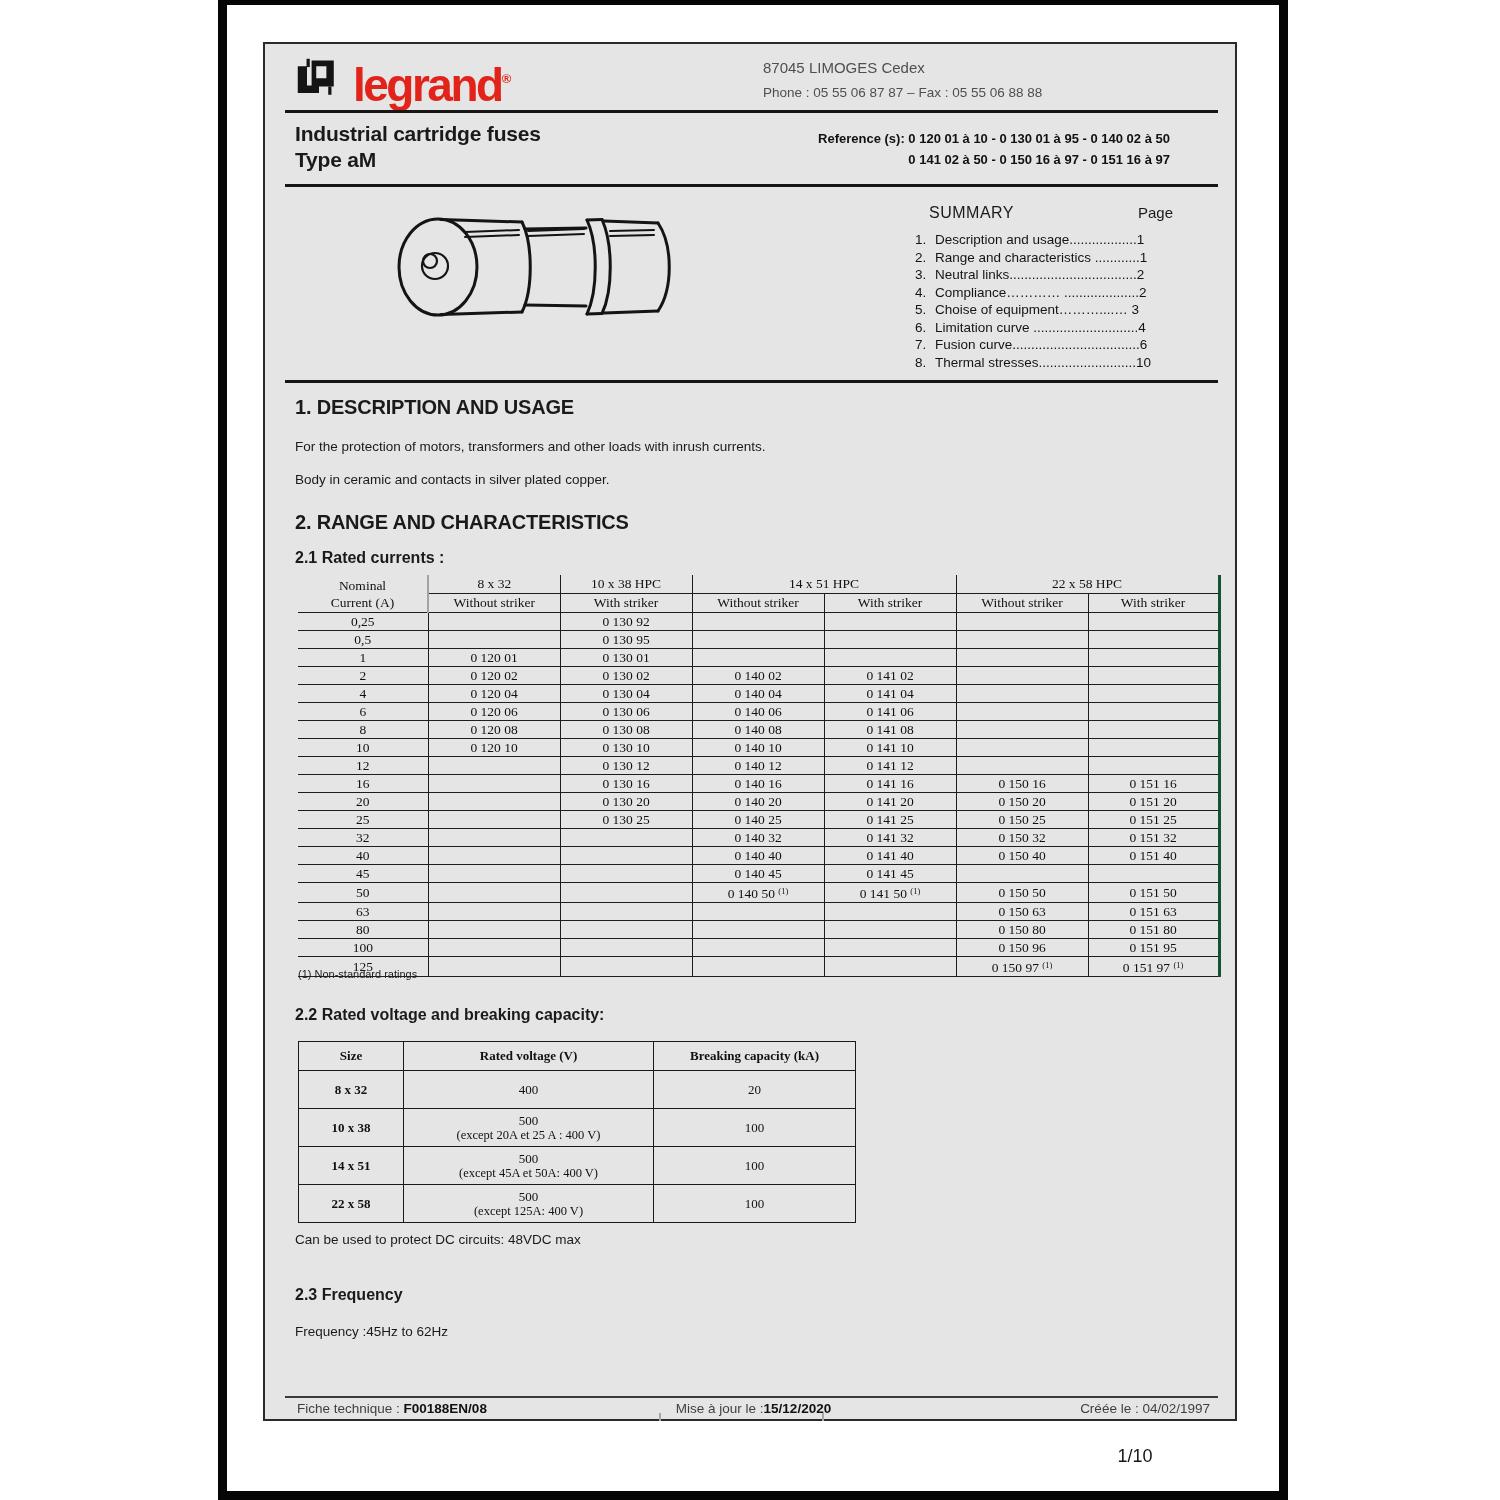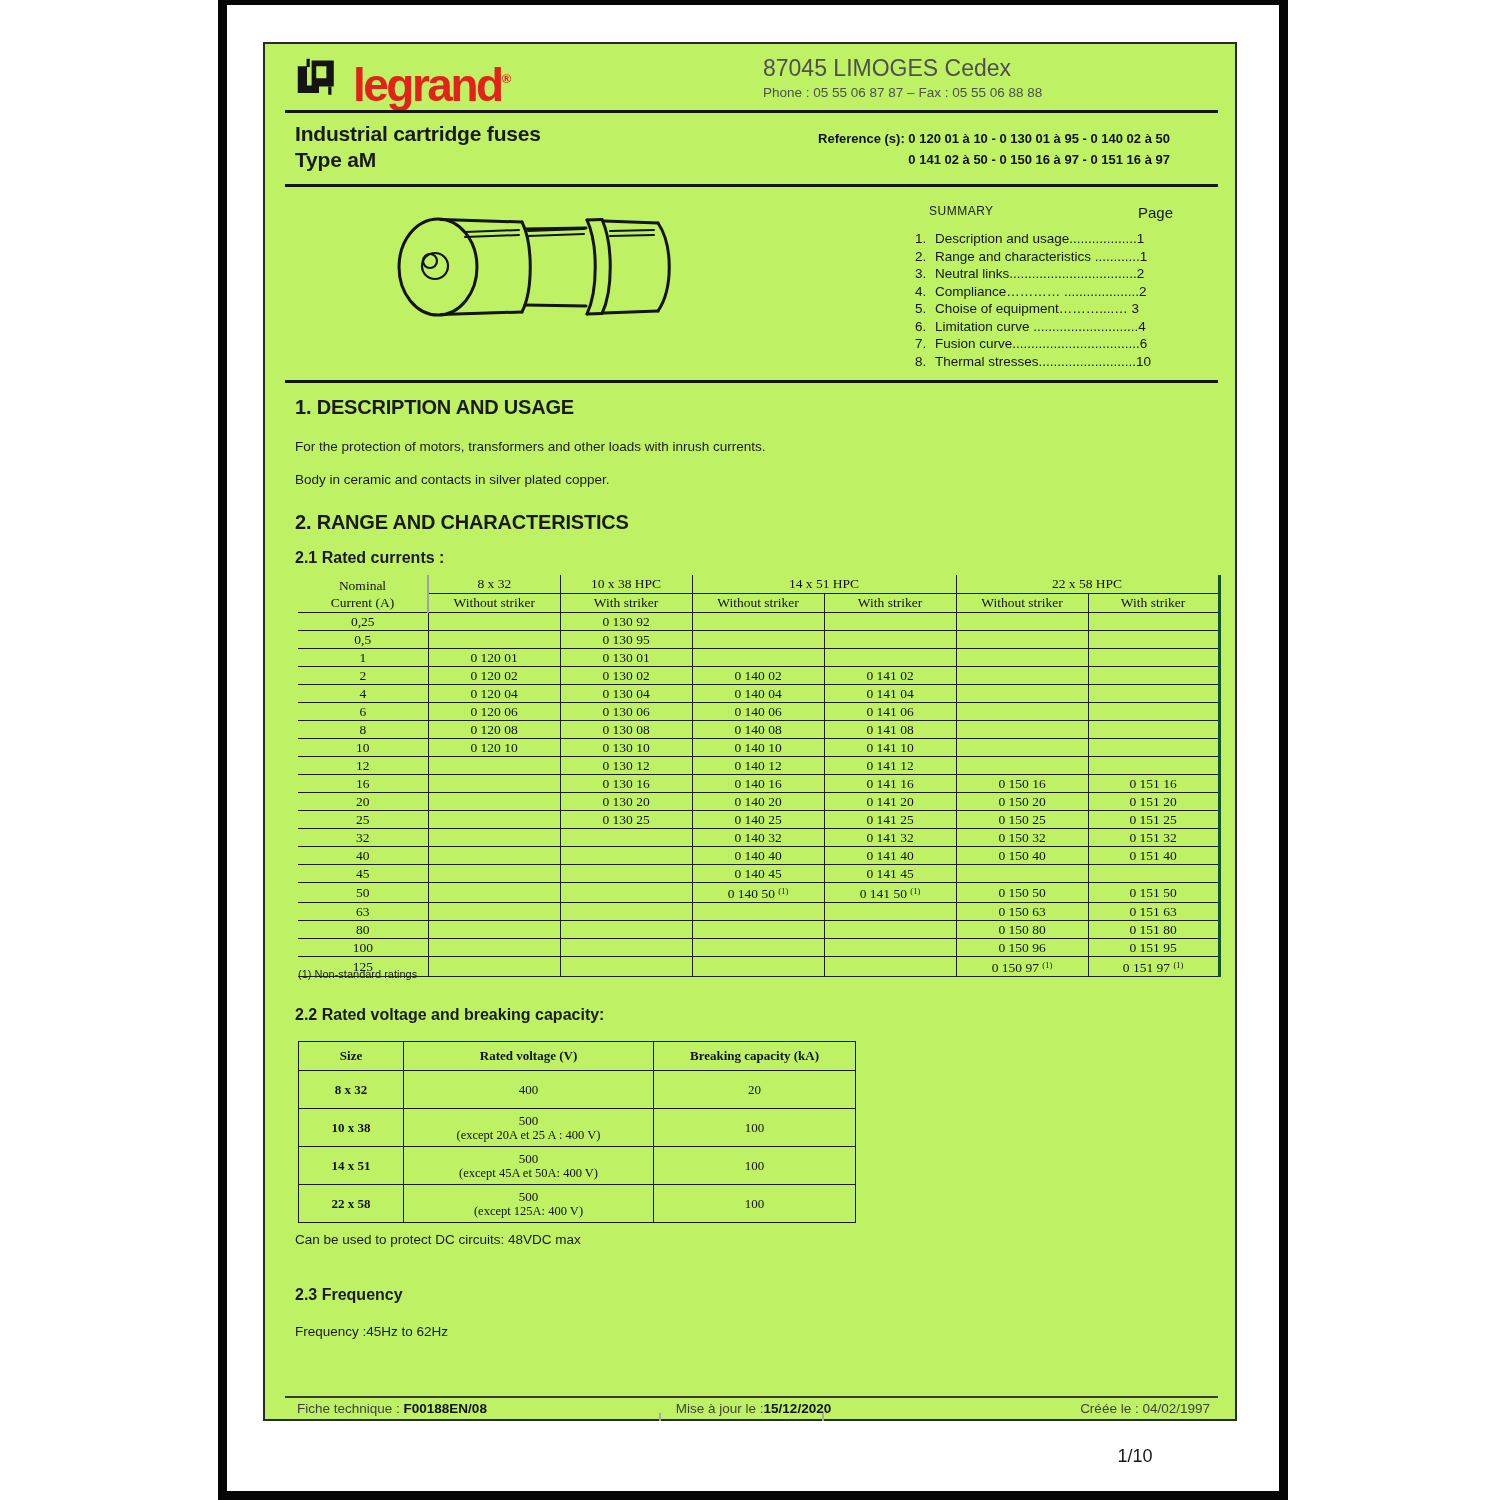--- a/index.html
+++ b/index.html
@@ -9,44 +9,44 @@
     overflow:hidden;
   }
   
   .scan-frame{
     position:absolute;left:218px;top:-4px;width:1070px;height:1504px;
     border:9px solid #060606;box-sizing:border-box;background:#ffffff;
   }
   
   .page{
     position:absolute;left:263px;top:42px;width:974px;height:1379px;
-    border:2px solid #2a2a2a;box-sizing:border-box;background:#bef264;
+    border:2px solid #2a2a2a;box-sizing:border-box;background:#e5e5e5;
   }
   .abs{position:absolute;}
   .rule{position:absolute;left:20px;width:933px;height:2.5px;background:#161616;}
 
   
   .logo-row{position:absolute;left:30px;top:13px;display:flex;align-items:flex-start;}
   .logo-mark{width:48px;height:46px;margin-right:10px;}
   .logo-text{
     font-size:46px;font-weight:bold;letter-spacing:-2.5px;line-height:44px;
     font-family:"Liberation Sans","DejaVu Sans",sans-serif;
   }
   .logo-reg{font-size:13px;font-weight:bold;vertical-align:18px;letter-spacing:0;}
   .contact{position:absolute;left:498px;top:14px;color:#4f4f4f;}
-  .contact-line1{font-size:23px;line-height:20px;}
+  .contact-line1{font-size:15px;line-height:20px;}
   .contact-line2{font-size:13.5px;margin-top:7px;}
 
   .title-block{position:absolute;left:30px;top:77px;font-size:21px;font-weight:bold;line-height:26px;letter-spacing:-0.2px;}
   .ref-block{position:absolute;left:430px;top:84px;width:475px;text-align:right;font-size:13px;font-weight:bold;line-height:21px;color:#111;}
 
   
   .summary{position:absolute;left:650px;top:160px;width:258px;}
   .summary-head{display:flex;justify-content:space-between;margin-bottom:9px;padding-left:14px;}
-  .summary-title{font-size:12px;letter-spacing:0.5px;}
+  .summary-title{font-size:16px;letter-spacing:0.5px;}
   .summary-page{font-size:15px;}
   .sum-item{font-size:13.5px;line-height:17.5px;display:flex;color:#141414;}
   .sum-num{width:20px;flex:none;}
 
   
   .h-section{font-size:20px;font-weight:bold;letter-spacing:-0.2px;}
   .h-sub{font-size:16px;font-weight:bold;}
   .body-text{font-size:13.5px;}
 
   

